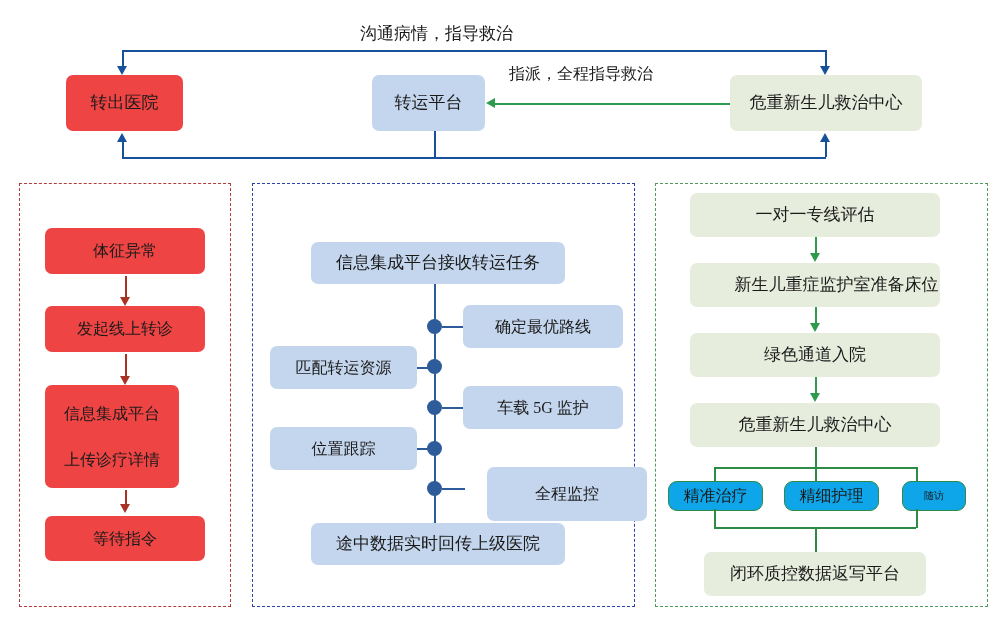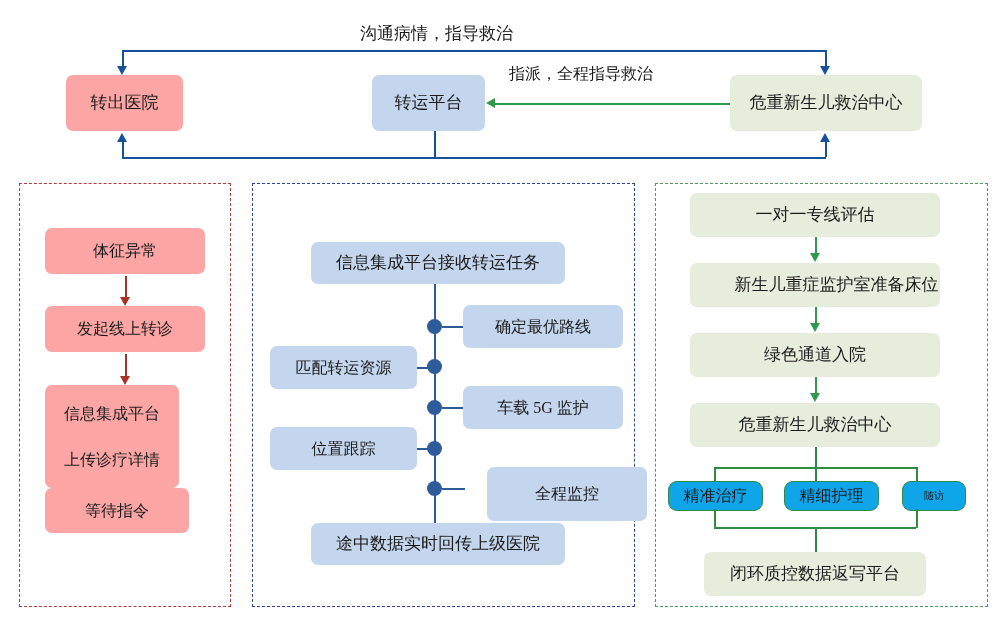--- a/index.html
+++ b/index.html
@@ -11,21 +11,21 @@
   #stage{position:absolute;left:0;top:0;width:1001px;height:617px;}
 
   
   .node{
     position:absolute;box-sizing:border-box;
     display:flex;align-items:center;justify-content:center;
     text-align:center;line-height:1.45;
     border-radius:7px;
     white-space:pre-line;
   }
-  .node.pink {background:#fca5a5;}
+  .node.pink {background:#ef4444;}
   .node.blue {background:#c4d6ed;}
   .node.green{background:#e7eddd;}
   .node.outline-green{
     background:#0ea5e9;border:1.4px solid #2e8b45;border-radius:9px;
   }
 
   
   .frame{position:absolute;box-sizing:border-box;background:transparent;}
   .frame.red  {border:1.5px dashed #b33b3b;}
   .frame.blue {border:1.5px dashed #2b43a8;}
@@ -111,21 +111,21 @@
   <div class="ah down col-red" style="left:120px;top:376px;"></div>
 
   <div class="node pink" style="left:45px;top:385px;width:134px;height:103px;font-size:16px;">
     <span>信息集成平台
 
 上传诊疗详情</span>
   </div>
   <div class="ln v c-red w2" style="left:125px;top:490px;height:17px;"></div>
   <div class="ah down col-red" style="left:120px;top:504px;"></div>
 
-  <div class="node pink" style="left:45px;top:488px;width:144px;height:45px;font-size:16px;">
+  <div class="node pink" style="left:45px;top:516px;width:160px;height:45px;font-size:16px;">
     <span>等待指令</span>
   </div>
 
   <div class="frame blue" style="left:252px;top:183px;width:383px;height:424px;"></div>
 
   <div class="node blue" style="left:311px;top:242px;width:254px;height:42px;font-size:17px;">
     <span>信息集成平台接收转运任务</span>
   </div>
 
   <div class="ln v c-blue w2" style="left:434px;top:284px;height:239px;"></div>

